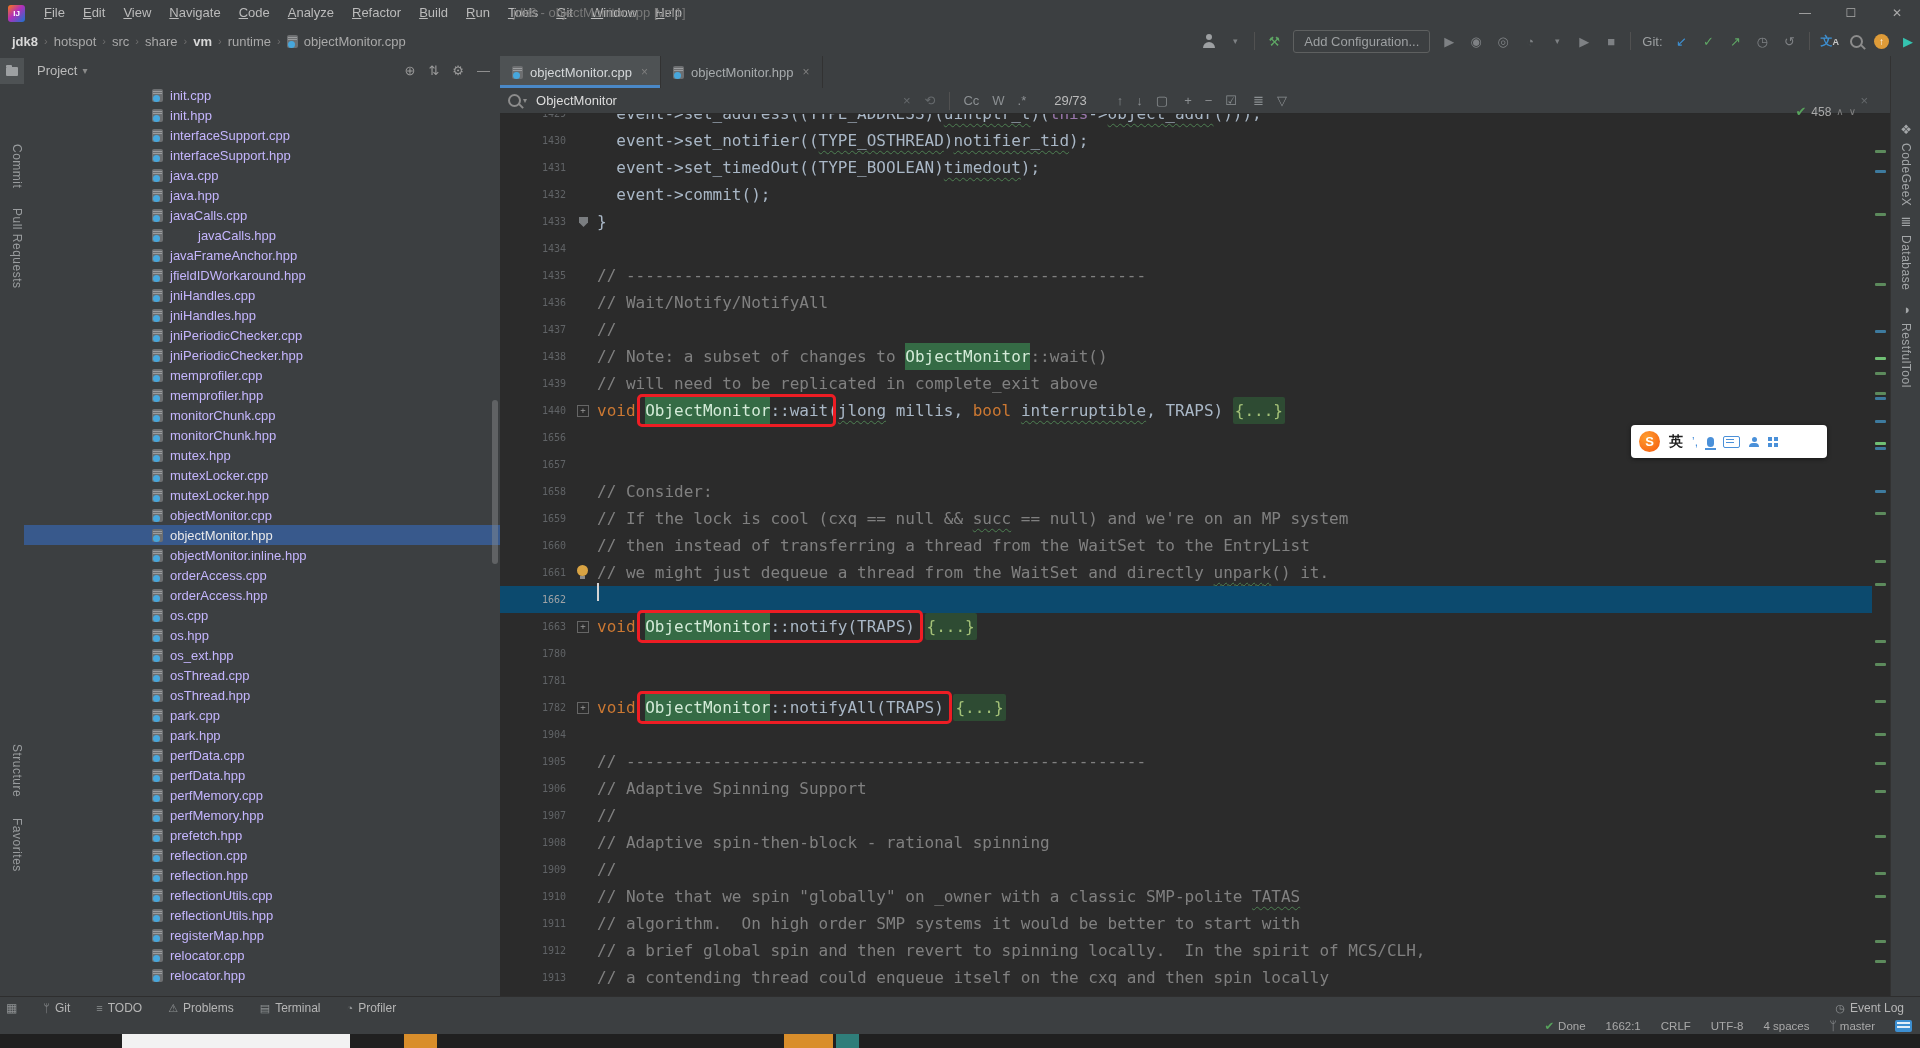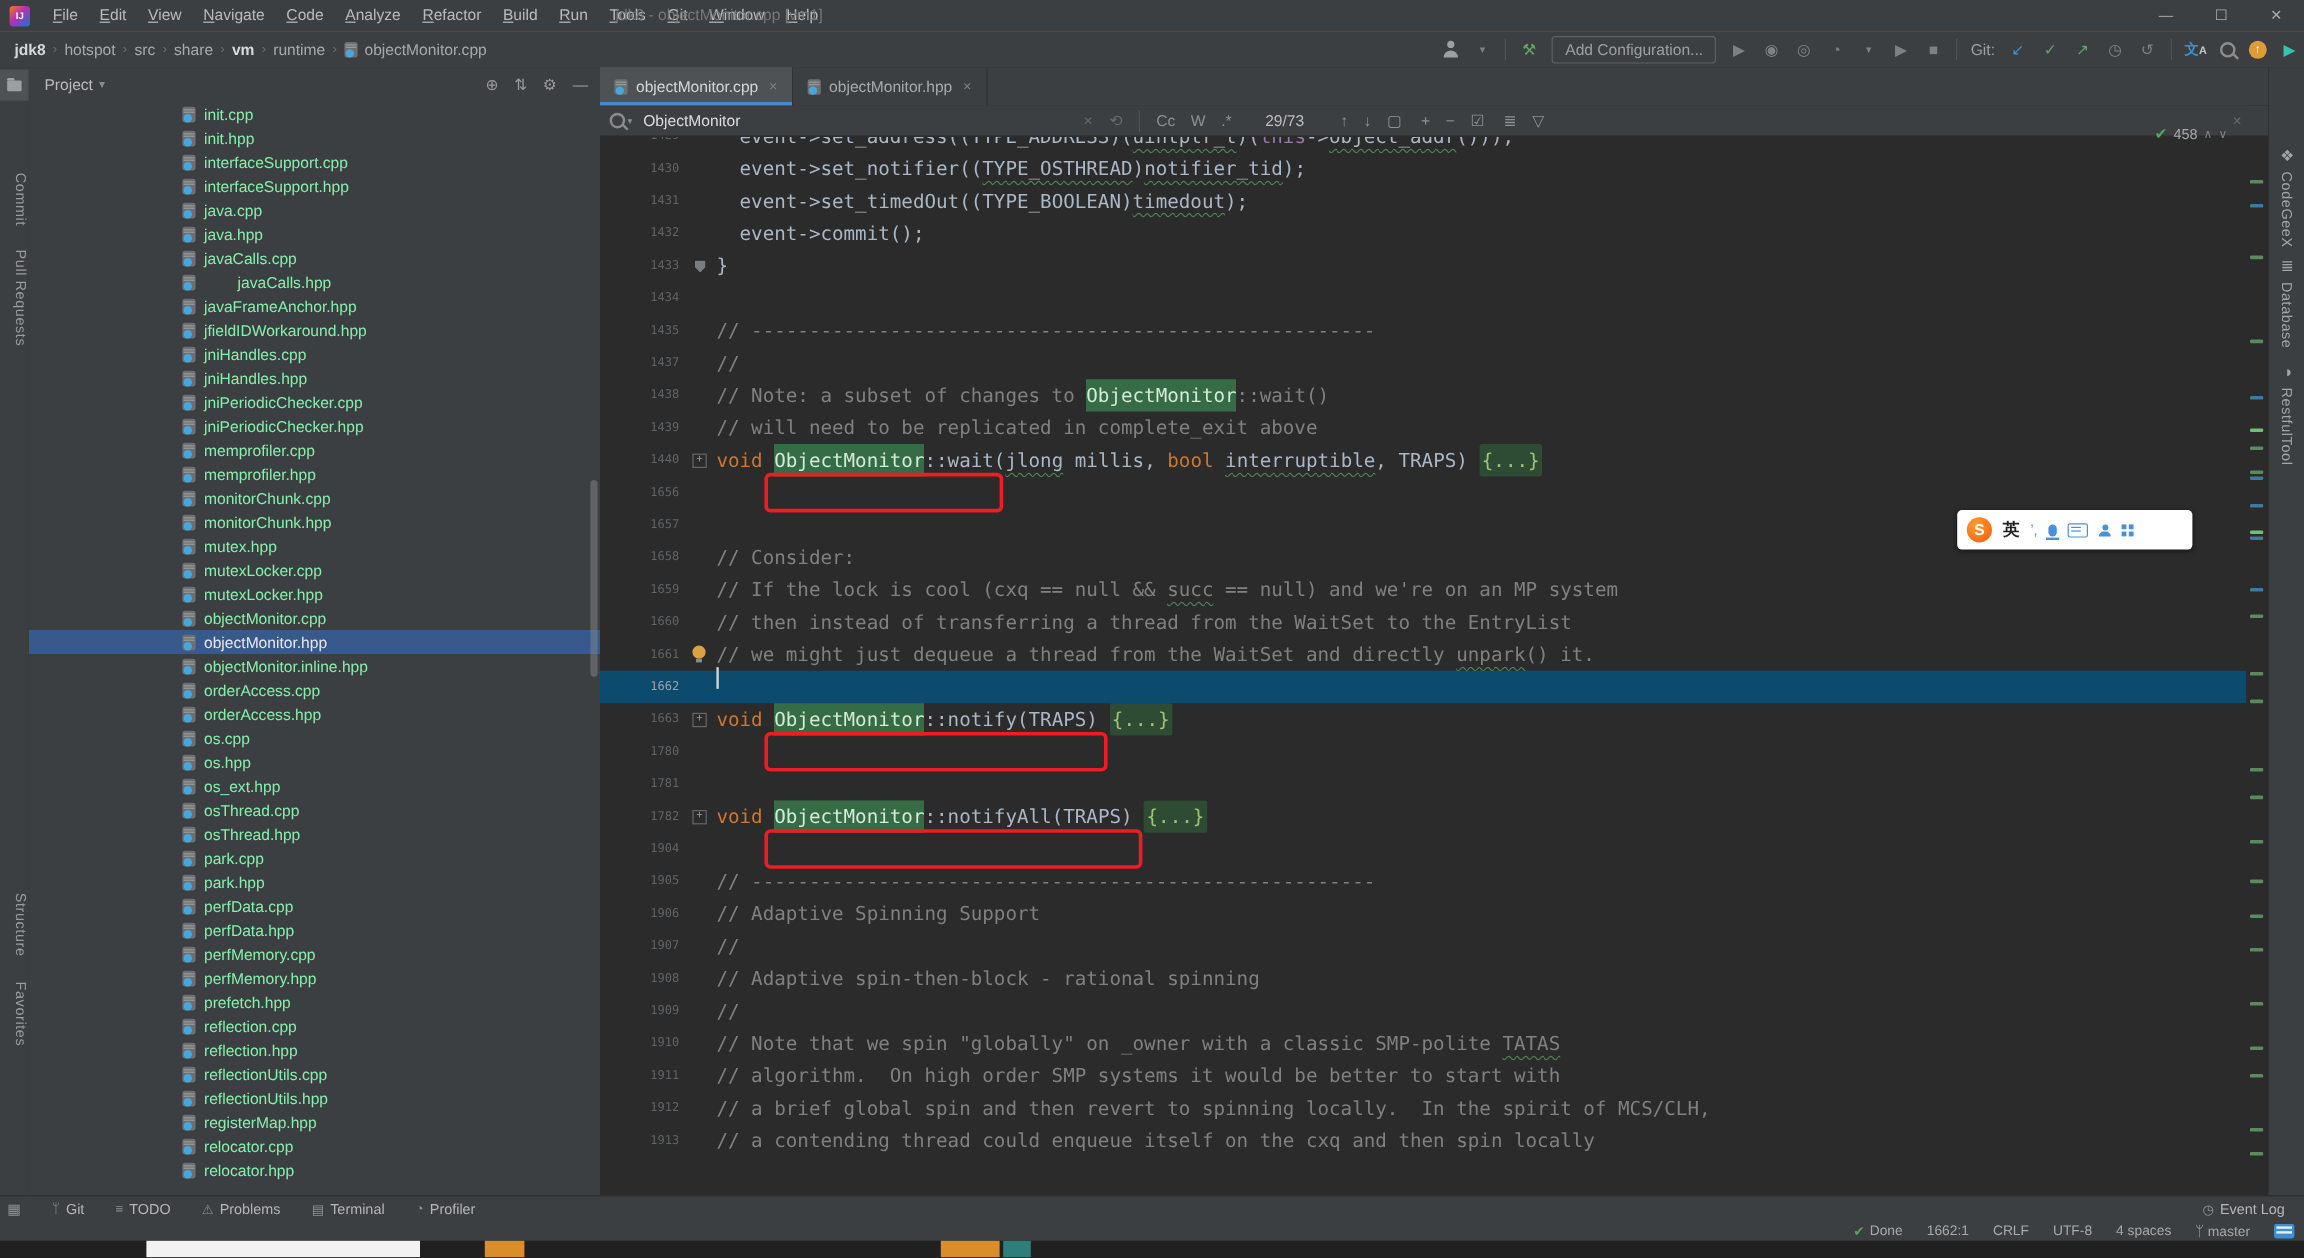--- a/index.html
+++ b/index.html
@@ -39,21 +39,21 @@
   .ls-proj{position:absolute;left:0;top:2px;width:24px;height:26px;background:#4E5254;display:flex;align-items:center;justify-content:center}
   .folder{width:12px;height:9px;background:#9DA0A2;position:relative;border-radius:1px}
   .folder::before{content:"";position:absolute;left:0;top:-2px;width:6px;height:2px;background:#9DA0A2;border-radius:1px 1px 0 0}
   .vlabel{position:absolute;left:0;width:24px;writing-mode:vertical-rl;color:#9A9D9F;font-size:12px;letter-spacing:.5px;text-align:center}
   
   .project{left:24px;top:56px;width:476px;height:940px;background:#3C3F41;border-right:1px solid #2B2B2B;overflow:hidden}
   .proj-head{height:28px;display:flex;align-items:center;padding-left:13px;color:#BBBBBB}
   .proj-head .car{color:#8A8A8A;font-size:10px;margin-left:5px}
   .proj-icons{position:absolute;right:10px;top:0;height:28px;display:flex;align-items:center;gap:13px;color:#9A9A9A;font-size:13px}
   .tree{position:absolute;left:0;top:29px;width:476px;height:911px}
-  .trow{height:20px;display:flex;align-items:center;padding-left:128px;gap:7px;white-space:nowrap;color:#86efac}
+  .trow{height:20px;display:flex;align-items:center;padding-left:128px;gap:7px;white-space:nowrap;color:#c4b5fd}
   .trow.sel{background:#38598C;color:#E9E9E9}
   .ficon{width:11px;height:13px;background:#6d6f71;border-radius:2px;position:relative;flex:0 0 auto}
   .ficon::before{content:"";position:absolute;left:1px;top:2px;right:1px;height:1px;background:#9a9c9e;box-shadow:0 2px 0 #9a9c9e}
   .ficon::after{content:"";position:absolute;left:1px;bottom:0px;width:7px;height:7px;border-radius:50%;background:#47A7DC}
   .proj-scroll{position:absolute;right:2px;top:344px;width:6px;height:164px;border-radius:3px;background:rgba(140,142,144,.45)}
   
   .editor{left:500px;top:56px;width:1390px;height:940px;background:#2B2B2B}
   .tabbar{position:absolute;left:0;top:0;width:100%;height:32px;background:#3C3F41;border-bottom:1px solid #323232;display:flex}
   .tab{height:32px;display:flex;align-items:center;gap:7px;padding:0 12px;position:relative;color:#A7ABAD;border-right:1px solid #323232}
   .tab.active{background:#4E5254;color:#D5D8DA}
@@ -450,20 +450,21 @@
 
     <div class="codearea">
       <div class="lines" id="lines">
           <div class="cl"><div class="num">1429</div><div class="gut"></div><span class="sd">  event-&gt;set_address((</span><span class="sd">TYPE_ADDRESS</span><span class="sd">)(</span><span class="sd wv">uintptr_t</span><span class="sd">)(</span><span class="st">this</span><span class="sd">-&gt;</span><span class="sd wv">object_addr</span><span class="sd">()));</span></div>
           <div class="cl"><div class="num">1430</div><div class="gut"></div><span class="sd">  event-&gt;set_notifier((</span><span class="sd wv">TYPE_OSTHREAD</span><span class="sd">)</span><span class="sd wv">notifier_tid</span><span class="sd">);</span></div>
           <div class="cl"><div class="num">1431</div><div class="gut"></div><span class="sd">  event-&gt;set_timedOut((</span><span class="sd">TYPE_BOOLEAN</span><span class="sd">)</span><span class="sd wv">timedout</span><span class="sd">);</span></div>
           <div class="cl"><div class="num">1432</div><div class="gut"></div><span class="sd">  event-&gt;commit();</span></div>
           <div class="cl"><div class="num">1433</div><div class="gut"><div class="pent"></div></div><span class="sd">}</span></div>
           <div class="cl"><div class="num">1434</div><div class="gut"></div></div>
           <div class="cl"><div class="num">1435</div><div class="gut"></div><span class="sc">// ------------------------------------------------------</span></div>
+          <div class="cl"><div class="num">1436</div><div class="gut"></div><span class="sc">// Wait/Notify/NotifyAll</span></div>
           <div class="cl"><div class="num">1437</div><div class="gut"></div><span class="sc">//</span></div>
           <div class="cl"><div class="num">1438</div><div class="gut"></div><span class="sc">// Note: a subset of changes to </span><span class="sh">ObjectMonitor</span><span class="sc">::wait()</span></div>
           <div class="cl"><div class="num">1439</div><div class="gut"></div><span class="sc">// will need to be replicated in complete_exit above</span></div>
           <div class="cl"><div class="num">1440</div><div class="gut"><div class="fplus">+</div></div><span class="sk">void</span><span class="sd"> </span><span class="sh">ObjectMonitor</span><span class="sd">::wait(</span><span class="sd wv">jlong</span><span class="sd"> millis, </span><span class="sk">bool</span><span class="sd"> </span><span class="sd wv">interruptible</span><span class="sd">, TRAPS) </span><span class="sf">{...}</span></div>
           <div class="cl"><div class="num">1656</div><div class="gut"></div></div>
           <div class="cl"><div class="num">1657</div><div class="gut"></div></div>
           <div class="cl"><div class="num">1658</div><div class="gut"></div><span class="sc">// Consider:</span></div>
           <div class="cl"><div class="num">1659</div><div class="gut"></div><span class="sc">// If the lock is cool (cxq == null &amp;&amp; </span><span class="sc wv">succ</span><span class="sc"> == null) and we're on an MP system</span></div>
           <div class="cl"><div class="num">1660</div><div class="gut"></div><span class="sc">// then instead of transferring a thread from the WaitSet to the EntryList</span></div>
           <div class="cl"><div class="num">1661</div><div class="gut"><div class="bulb"></div></div><span class="sc">// we might just dequeue a thread from the WaitSet and directly </span><span class="sc wv">unpark</span><span class="sc">() it.</span></div>

